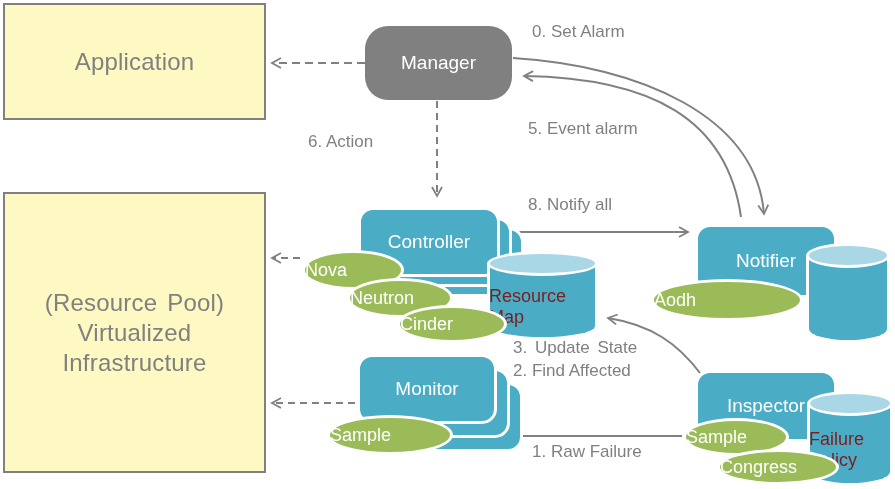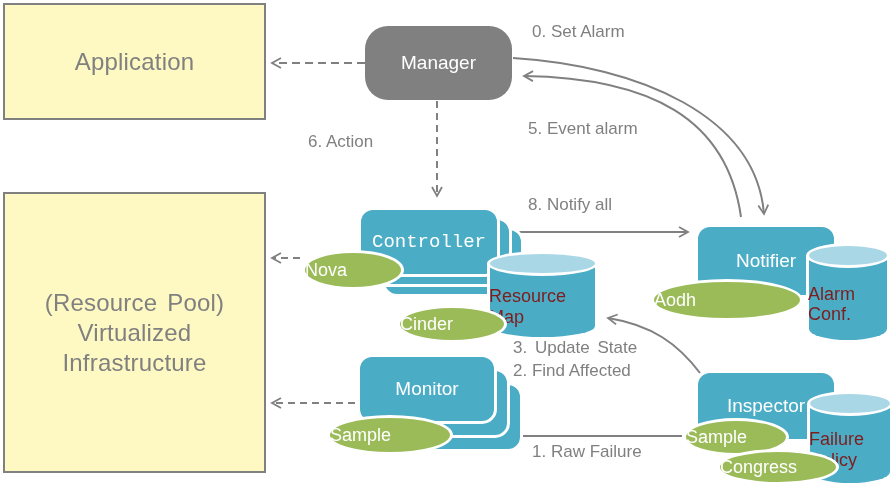--- a/index.html
+++ b/index.html
@@ -80,21 +80,21 @@
     <path d="M741 217 C 727 118, 650 78, 524 76" stroke="#808080" stroke-width="2" fill="none" marker-end="url(#arr)"></path>
     <path d="M700 373 C 678 344, 652 325, 608 318" stroke="#808080" stroke-width="2" fill="none" marker-end="url(#arr)"></path>
   </svg>
 
   <div class="gray-box" style="left:365px; top:26px; width:147px; height:74px;">
     <div>Manager</div>
   </div>
 
   <div class="blue-box stack-layer" style="left:382px; top:227px; width:142px; height:70px;"></div>
   <div class="blue-box stack-layer" style="left:370px; top:217px; width:142px; height:70px;"></div>
-  <div class="blue-box" style="left:358px; top:207px; width:142px; height:70px;font-family:Liberation Mono, monospace;">
+  <div class="blue-box" style="left:358px; top:207px; width:142px; height:70px;">
     <div>Controller</div>
   </div>
 
   <div class="blue-box stack-layer" style="left:383px; top:382px; width:140px; height:70px;"></div>
   <div class="blue-box stack-layer" style="left:370px; top:368px; width:140px; height:70px;"></div>
   <div class="blue-box" style="left:357px; top:354px; width:140px; height:70px;">
     <div>Monitor</div>
   </div>
 
   <div class="blue-box" style="left:695px; top:224px; width:142px; height:74px;">
@@ -106,31 +106,33 @@
 
   <div class="cylinder" style="left:487px; top:251px; width:111px; height:89px;">
     <div class="cyl-body"></div>
     <div class="cyl-top"></div>
     <div class="cyl-label">Resource Map</div>
   </div>
 
   <div class="cylinder" style="left:806px; top:243px; width:84px; height:100px;">
     <div class="cyl-body"></div>
     <div class="cyl-top"></div>
-    <div class="cyl-label">Alarm Conf.</div>
   </div>
 
   <div class="cylinder" style="left:807px; top:391px; width:86px; height:95px;">
     <div class="cyl-body"></div>
     <div class="cyl-top"></div>
     <div class="cyl-label">Failure Policy</div>
   </div>
 
   <div class="ellipse" style="left:302px; top:250px; width:102px; height:40px;">
     <div>Nova</div>
+  </div>
+  <div class="ellipse" style="left:347px; top:278px; width:106px; height:40px;">
+    <div>Neutron</div>
   </div>
   <div class="ellipse" style="left:397px; top:305px; width:110px; height:38px;">
     <div>Cinder</div>
   </div>
   <div class="ellipse" style="left:651px; top:279px; width:152px; height:42px;">
     <div>Aodh</div>
   </div>
   <div class="ellipse" style="left:327px; top:415px; width:126px; height:40px;">
     <div>Sample</div>
   </div>

